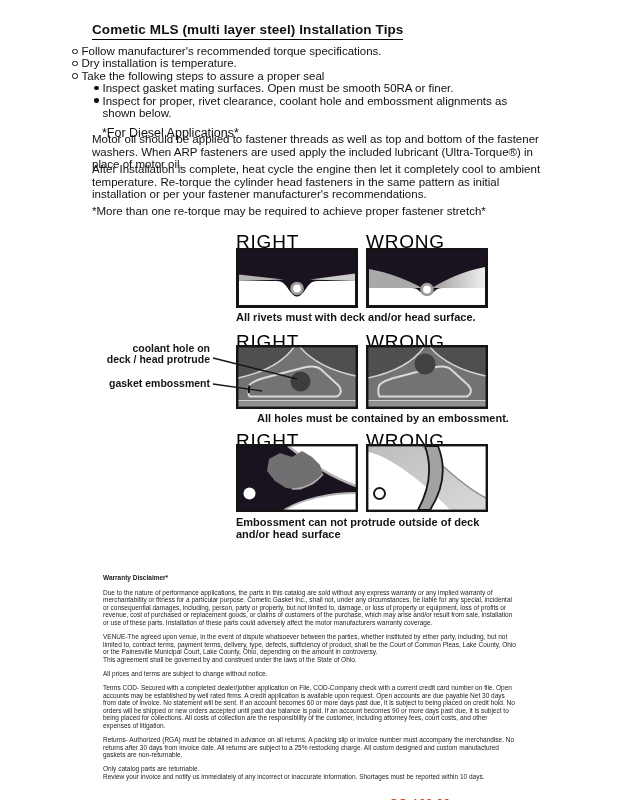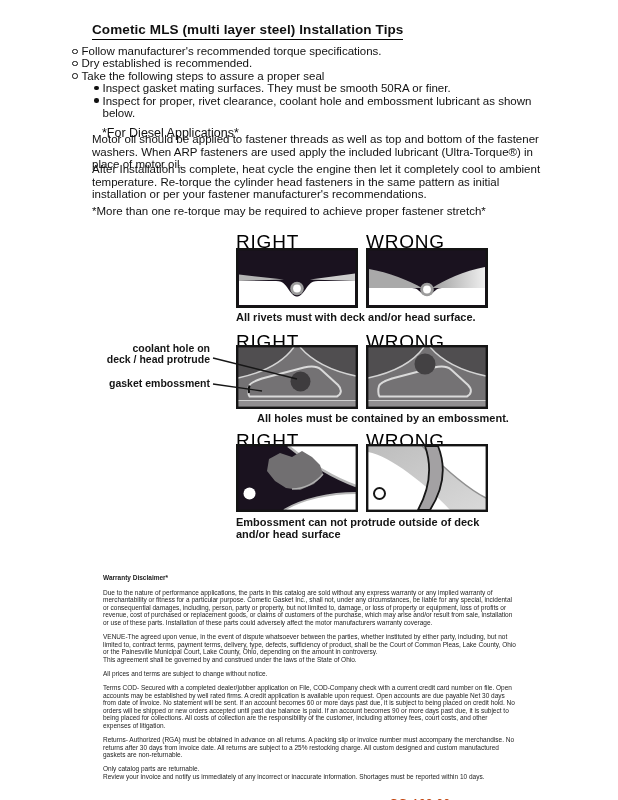--- a/index.html
+++ b/index.html
@@ -43,33 +43,33 @@
 
   <h1 class="abs title">Cometic MLS (multi layer steel) Installation Tips</h1>
 
   <div class="abs bullets">
     <div class="brow">
       <span class="om"></span>
       <span>Follow manufacturer's recommended torque specifications.</span>
     </div>
     <div class="brow">
       <span class="om"></span>
-      <span>Dry established is recommended.</span>
+      <span>Dry installation is temperature.</span>
     </div>
     <div class="brow">
       <span class="om"></span>
       <span>Take the following steps to assure a proper seal</span>
     </div>
     <div class="brow sub">
       <span class="dm"></span>
-      <span>Inspect gasket mating surfaces.  They must be smooth 50RA or finer.</span>
+      <span>Inspect gasket mating surfaces.  Open must be smooth 50RA or finer.</span>
     </div>
     <div class="brow sub">
       <span class="dm"></span>
-      <span>Inspect for proper, rivet clearance, coolant hole and embossment lubricant as shown below.</span>
+      <span>Inspect for proper, rivet clearance, coolant hole and embossment alignments as shown below.</span>
     </div>
   </div>
 
   <h2 class="abs h-diesel">*For Diesel Applications*</h2>
   <div class="abs para p1">Motor oil should be applied to fastener threads as well as top and bottom of the fastener washers. When ARP fasteners are used apply the included lubricant (Ultra-Torque®) in place of motor oil.</div>
   <div class="abs para p2">After Installation is complete, heat cycle the engine then let it completely cool to ambient temperature. Re-torque the cylinder head fasteners in the same pattern as initial installation or per your fastener manufacturer's recommendations.</div>
   <div class="abs para note">*More than one re-torque may be required to achieve proper fastener stretch*</div>
 
   <div class="abs rw-label" style="left:236px;top:231px;">RIGHT</div>
   <div class="abs rw-label" style="left:366px;top:231px;">WRONG</div>

